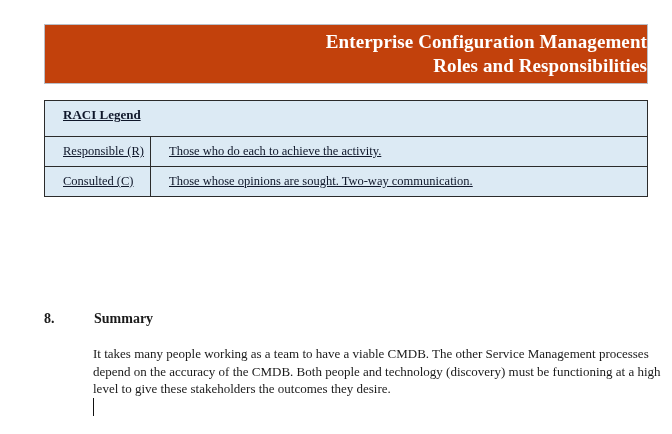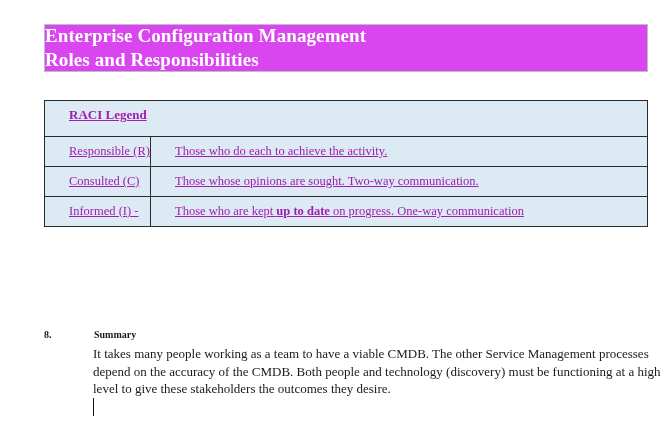--- a/index.html
+++ b/index.html
@@ -15,27 +15,27 @@
     font-family: "Liberation Serif", "DejaVu Serif", serif;
     -webkit-font-smoothing: antialiased;
   }
 
   
   .banner {
     position: absolute;
     left: 44px;
     top: 24px;
     width: 604px;
-    height: 48px;
-    background: #d946ef;
+    height: 60px;
+    background: #c2410c;
     border: 1px solid #b9bfc8;
     box-sizing: border-box;
     display: flex;
     flex-direction: column;
-    align-items: flex-start;
+    align-items: flex-end;
     justify-content: center;
   }
   .banner-line {
     color: #ffffff;
     font-weight: bold;
     font-size: 19px;
     line-height: 24px;
     letter-spacing: 0.1px;
     white-space: nowrap;
   }
@@ -46,23 +46,23 @@
     left: 44px;
     top: 100px;
     width: 604px;
     border-collapse: collapse;
     table-layout: fixed;
     background: #dceaf4;
   }
   .raci-table td {
     background: #dceaf4;
     border: 1px solid #2b2b2b;
-    padding: 6px 8px 7px 24px;
+    padding: 6px 8px 7px 18px;
     vertical-align: top;
-    color: #a21caf;
+    color: #0f172a;
     font-size: 12.5px;
     line-height: 16px;
   }
   .raci-table td .u {
     text-decoration: underline;
     text-underline-offset: 1px;
   }
   .legend-head {
     font-weight: bold;
     font-size: 13px;
@@ -72,24 +72,23 @@
   .term { white-space: nowrap; margin-top: 19px; }
   .bold-inline { font-weight: bold; }
 
   
   .section-heading {
     position: absolute;
     left: 44px;
     top: 310px;
     color: #1a1a1a;
     font-weight: bold;
-    font-size: 10px;
+    font-size: 14px;
     line-height: 18px;
     white-space: nowrap;
-    margin-top: 16px;
   }
   .section-num { display: inline-block; width: 50px; }
 
   .summary-para {
     position: absolute;
     left: 93px;
     top: 345px;
     width: 590px;
     color: #1a1a1a;
     font-size: 13px;
@@ -138,28 +137,20 @@
 
     <tr>
       <td>
         <span class="u term">Consulted (C)</span>
       </td>
       <td>
         <span class="u">Those whose opinions are sought. Two-way communication.</span>
       </td>
     </tr>
 
-    <tr>
-      <td>
-        <span class="u term">Informed (I) -</span>
-      </td>
-      <td>
-        <span class="u"><span>Those who are kept </span><span class="bold-inline">up to date</span><span> on progress. One-way communication</span></span>
-      </td>
-    </tr>
   </tbody>
 </table>
 
 <div class="section-heading">
   <span class="section-num">8.</span><span>Summary</span>
 </div>
 
 <div class="summary-para">It takes many people working as a team to have a viable CMDB. The other Service Management processes depend on the accuracy of the CMDB. Both people and technology (discovery) must be functioning at a high level to give these stakeholders the outcomes they desire.</div>
 
 <div class="caret"></div>

